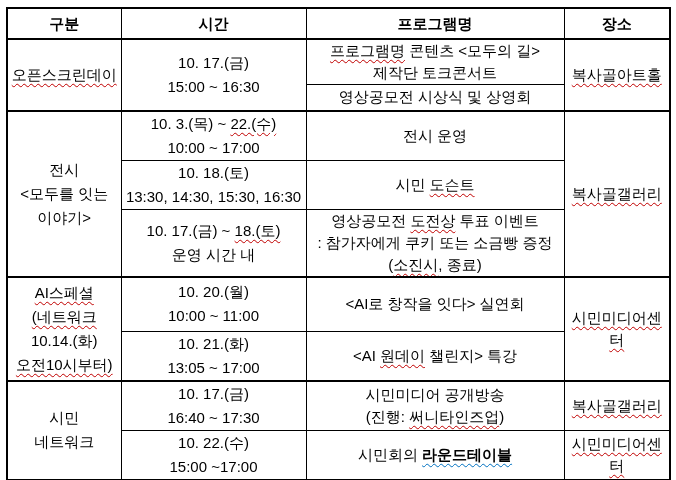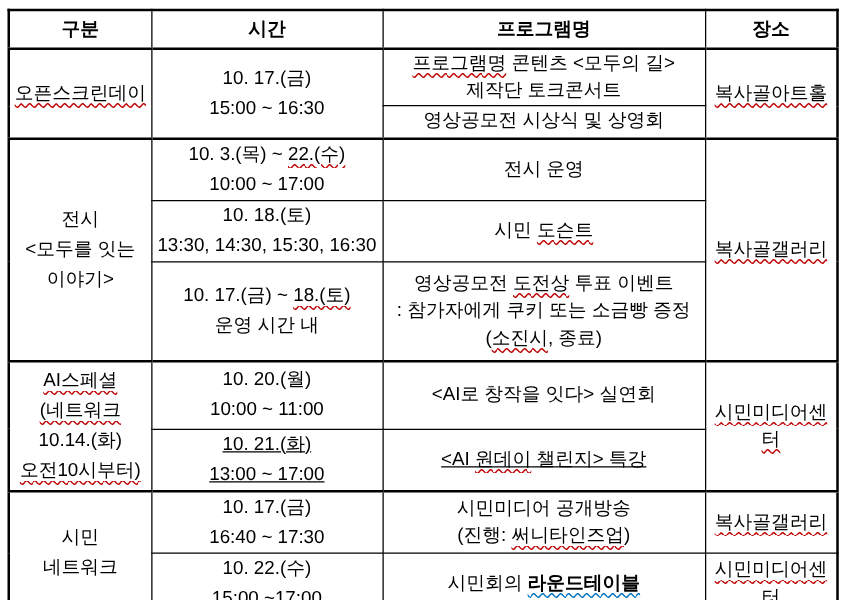--- a/index.html
+++ b/index.html
@@ -35,23 +35,23 @@
   thead th {
     font-weight: bold;
     border-bottom: 2px solid #000000;
   }
   tr.grp-top td { border-top: 2px solid #000000; }
   .h31 { height: 31px; }
   .h45 { height: 45px; }
   .h26 { height: 26px; }
   .h49 { height: 49px; }
   .h47 { height: 47px; }
-  .h68 { height: 80px; }
+  .h68 { height: 68px; }
   .h54 { height: 54px; }
-  .h51 { height: 37px; text-decoration: underline; }
+  .h51 { height: 37px; }
   .h50 { height: 50px; }
   .h42 { height: 42px; }
   td.cat { line-height: 24px; }
   td.time { line-height: 24px; }
   .bold { font-weight: normal; }
   .sp-red {
     text-decoration-line: underline;
     text-decoration-style: wavy;
     text-decoration-color: #c00000;
     text-decoration-thickness: 1px;
@@ -145,21 +145,21 @@
       <td class="time">
         <div>10. 20.(월)</div>
         <div>10:00 ~ 11:00</div>
       </td>
       <td>&lt;AI로 창작을 잇다&gt; 실연회</td>
       <td rowspan="2"><span class="sp-red">시민미디어센터</span></td>
     </tr>
     <tr class="h51">
       <td class="time">
         <div>10. 21.(화)</div>
-        <div>13:00 ~ 17:00</div>
+        <div>13:05 ~ 17:00</div>
       </td>
       <td><span>&lt;AI </span><span class="sp-red">원데이</span><span> 챌린지&gt; 특강</span></td>
     </tr>
 
     <tr class="h50 grp-top">
       <td rowspan="2" class="cat bold">
         <div>시민</div>
         <div>네트워크</div>
       </td>
       <td class="time">

